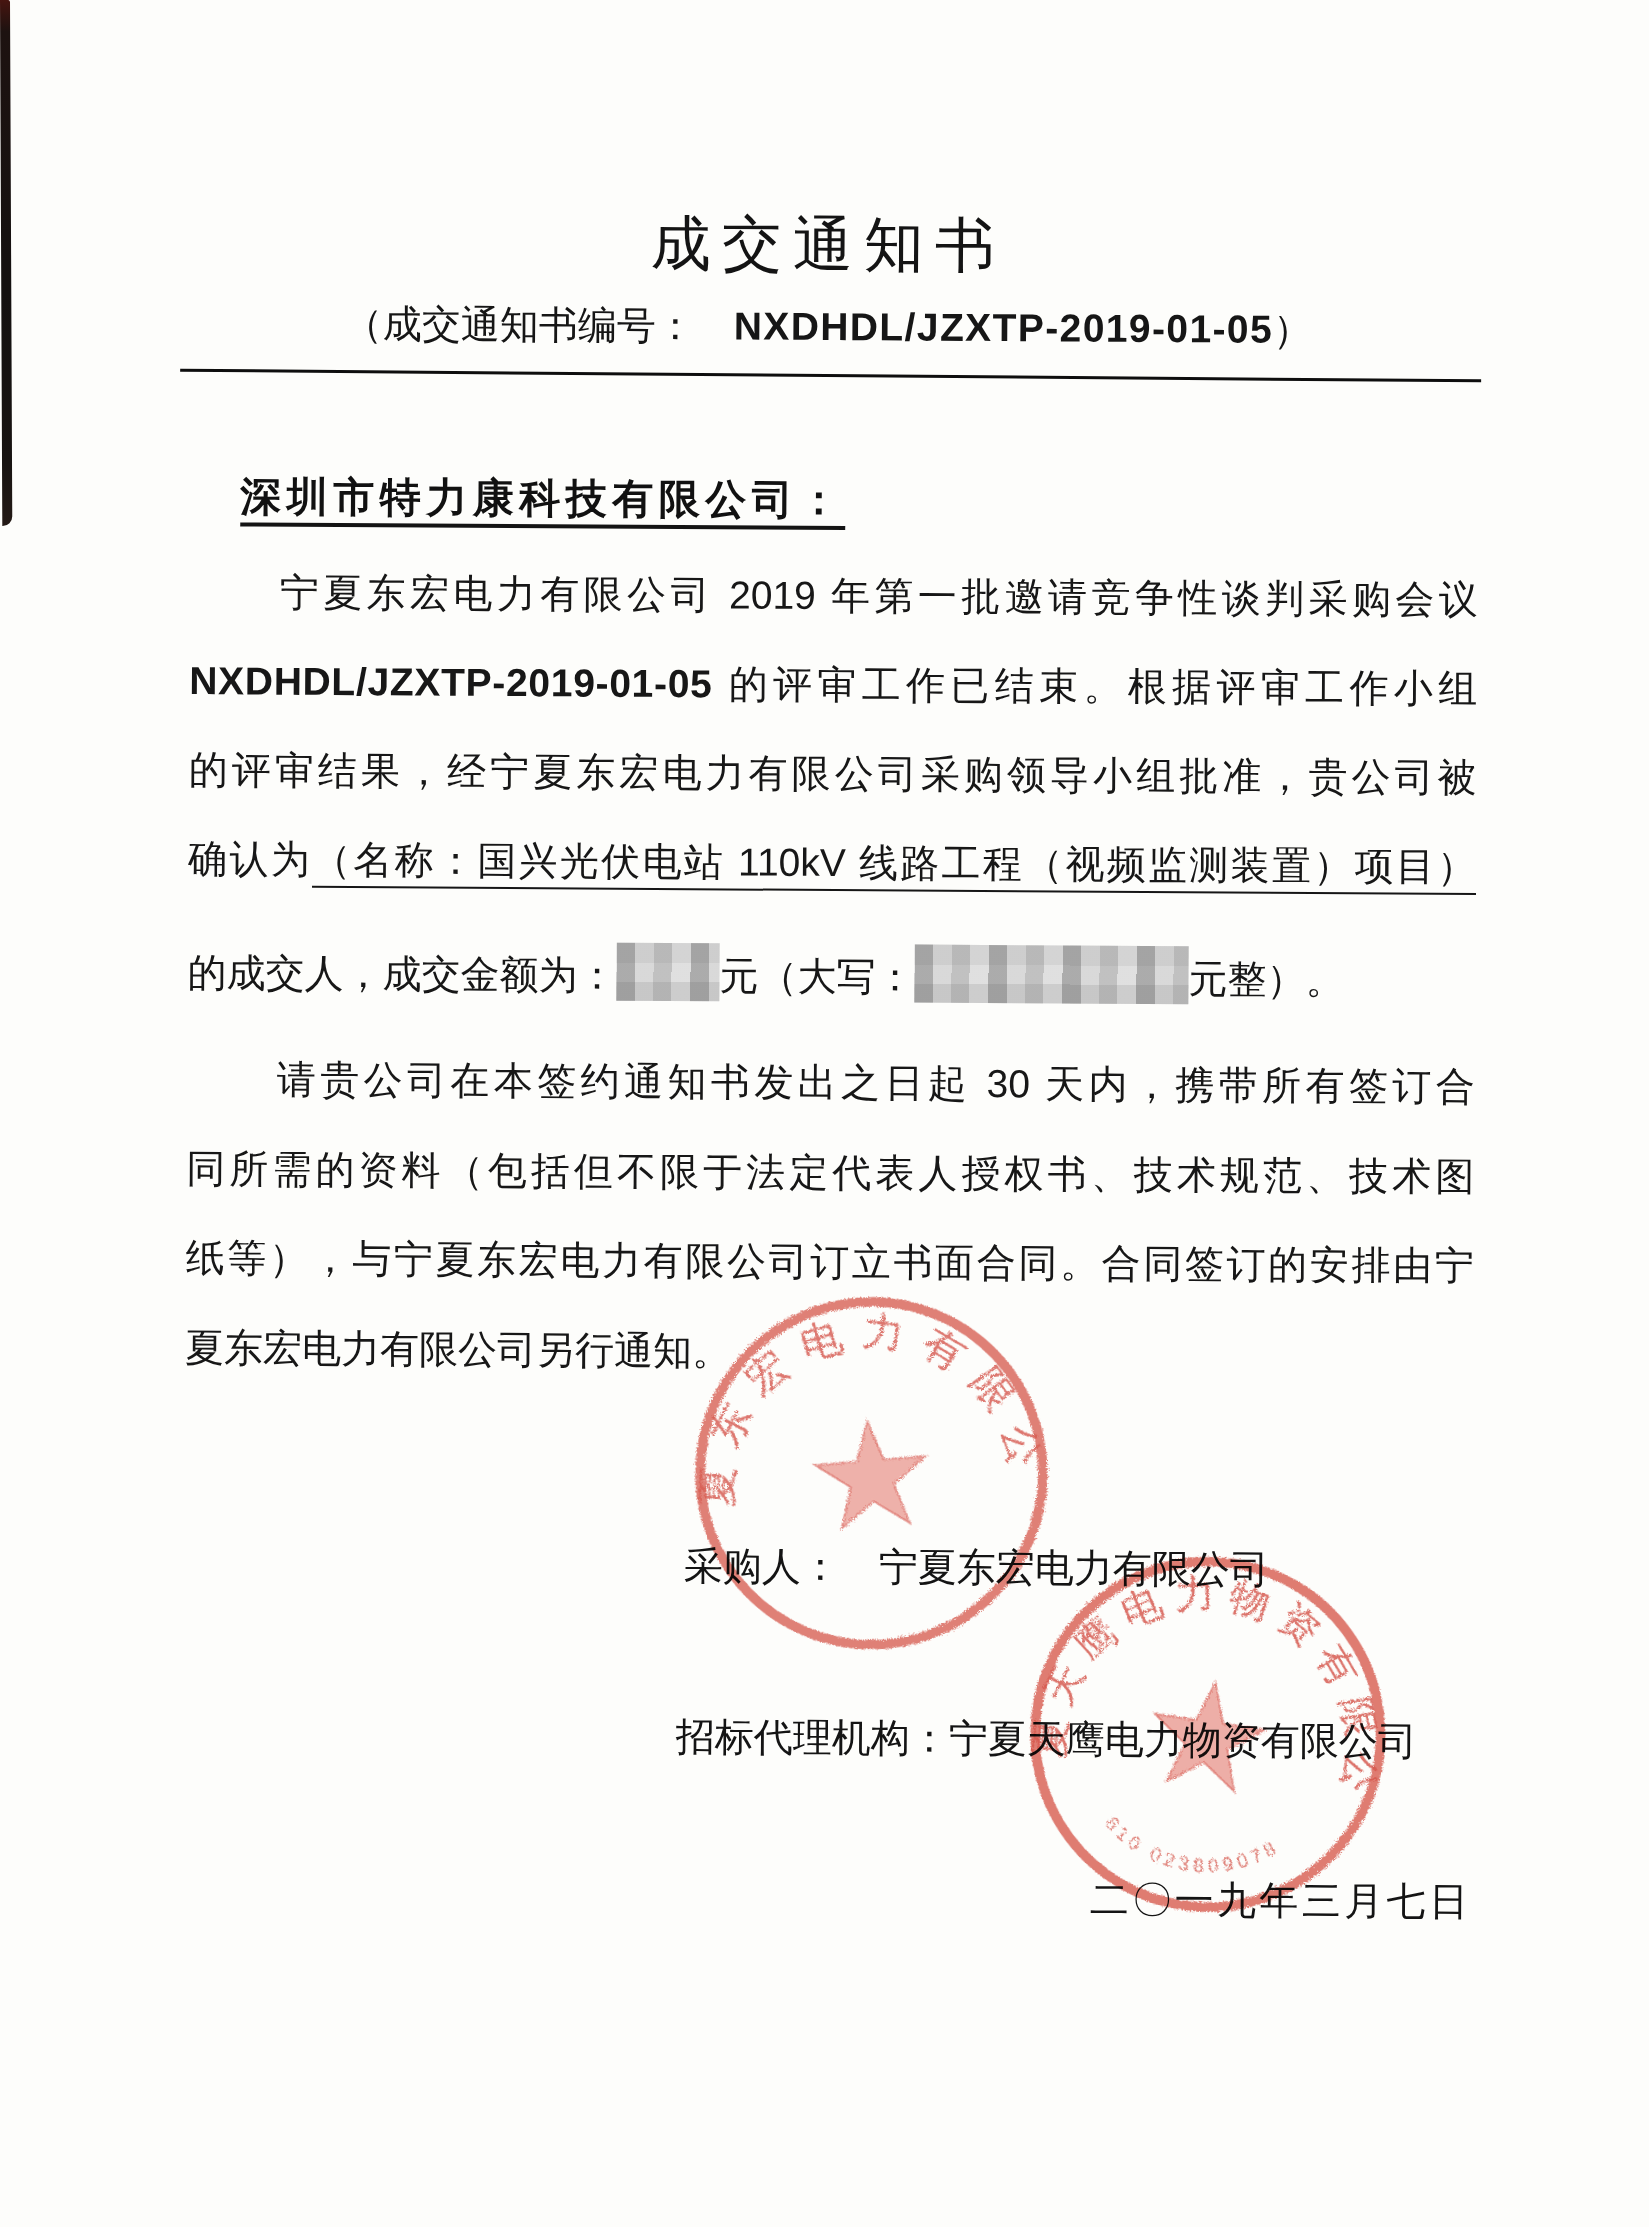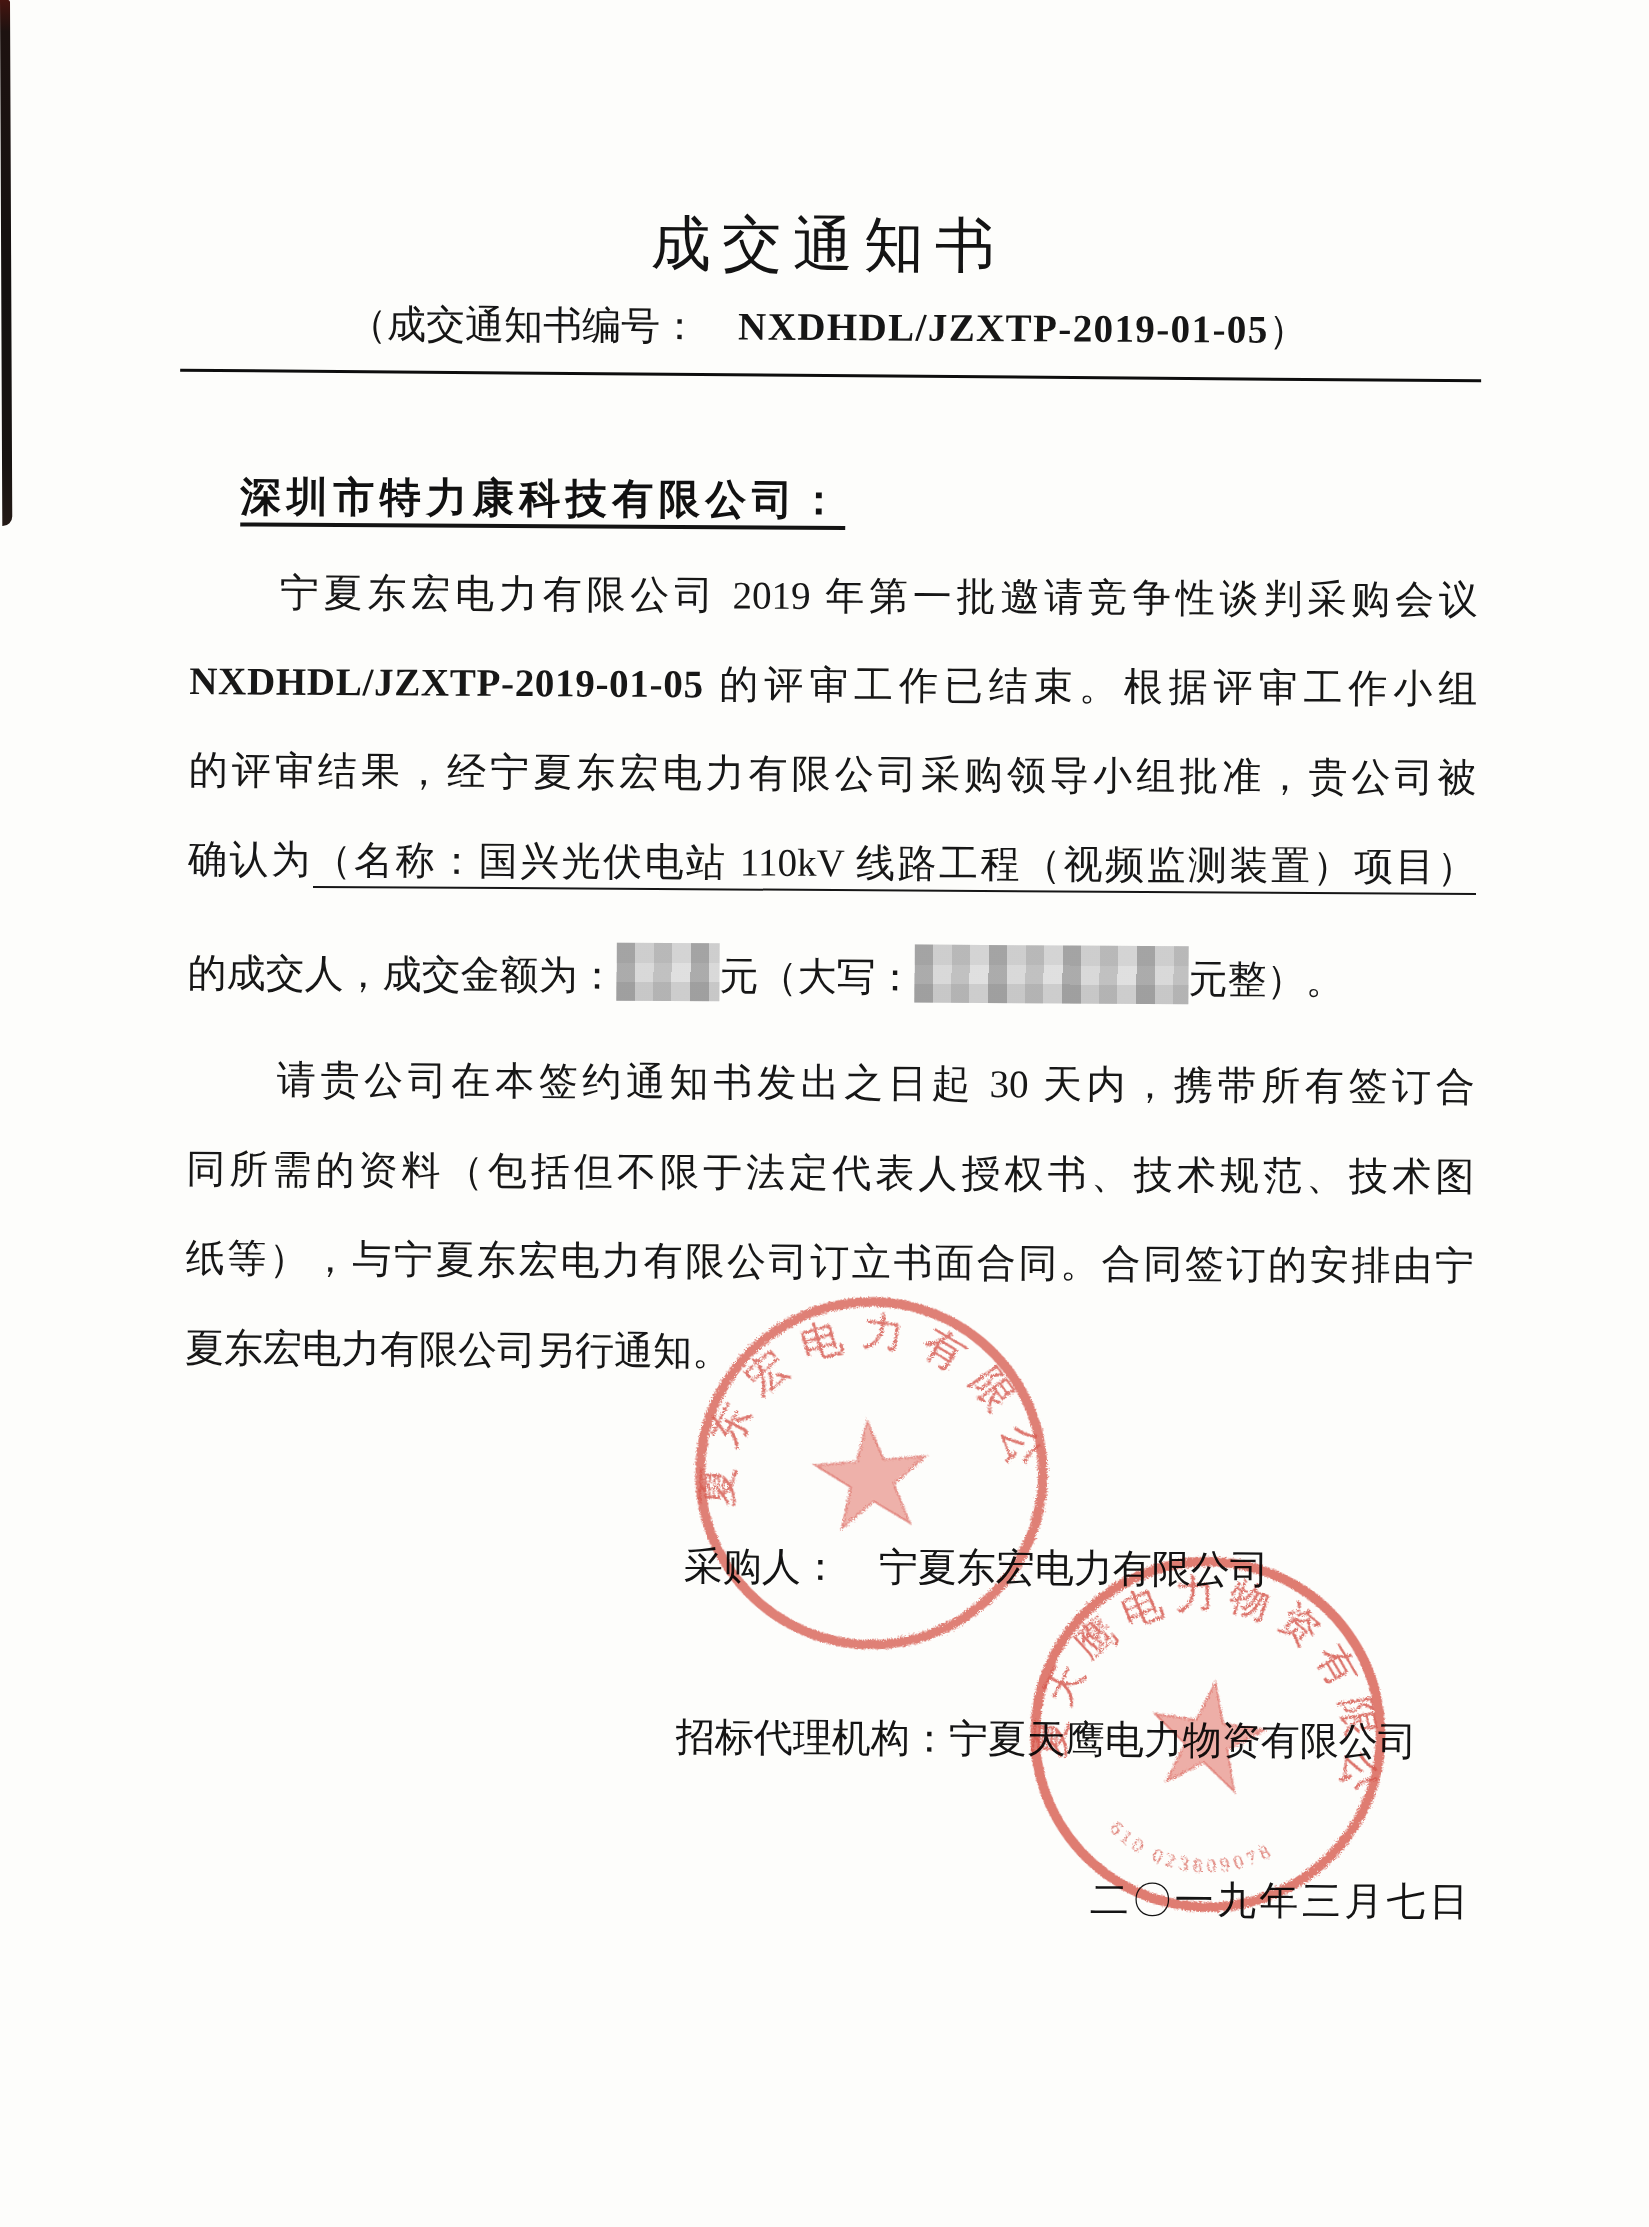--- a/index.html
+++ b/index.html
@@ -1,19 +1,19 @@
 <!DOCTYPE html>
 <html style="font-size:11px"><head>
 <meta charset="utf-8">
 <style>
   html,body { margin:0; padding:0; background:#ffffff; }
   .page {
     position:relative; width:1649px; height:2227px;
     background:#fdfdfb; overflow:hidden;
-    font-family:Liberation Serif, serif;
+    font-family:Liberation Sans, sans-serif;
     color:#1c1c1c;
   }
   .content { position:absolute; left:0; top:0; width:100%; height:100%;
     transform:rotate(0.35deg); transform-origin:50% 40%; }
 
   .doc-title {
     position:absolute; top:205px; left:0; width:100%;
     font-size:60px; letter-spacing:11px; text-align:center;
     color:#141414; white-space:nowrap;
   }

